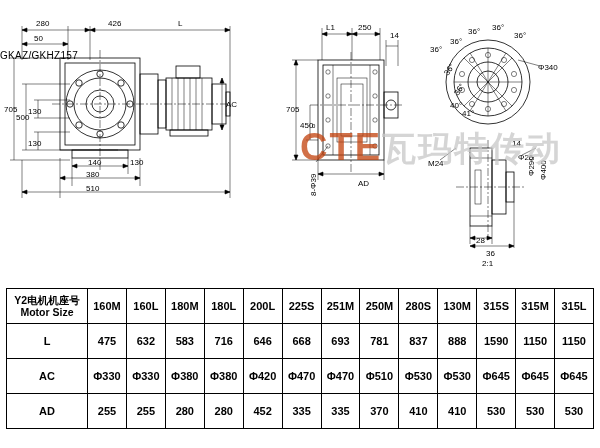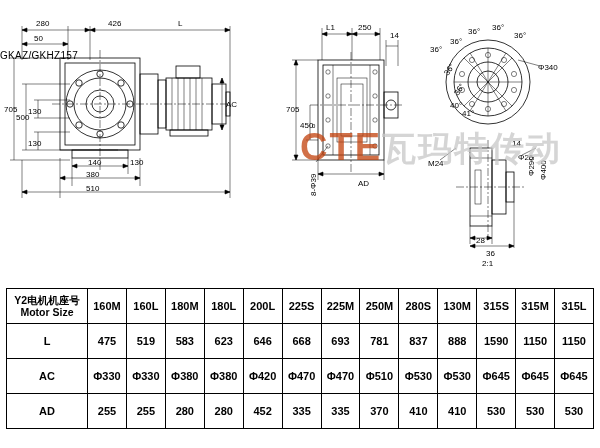--- a/index.html
+++ b/index.html
@@ -319,34 +319,34 @@
       <td class="lbl">
         <div class="lbl2">Y2电机机座号</div>
         <div class="lbl2">Motor Size</div>
       </td>
       <td class="hdr">160M</td>
       <td class="hdr">160L</td>
       <td class="hdr">180M</td>
       <td class="hdr">180L</td>
       <td class="hdr">200L</td>
       <td class="hdr">225S</td>
-      <td class="hdr">225M</td>
+      <td class="hdr">251M</td>
       <td class="hdr">250M</td>
       <td class="hdr">280S</td>
       <td class="hdr">130M</td>
       <td class="hdr">315S</td>
       <td class="hdr">315M</td>
       <td class="hdr">315L</td>
     </tr>
     <tr>
       <td class="lbl">L</td>
       <td>475</td>
-      <td>519</td>
+      <td>632</td>
       <td>583</td>
-      <td>623</td>
+      <td>716</td>
       <td>646</td>
       <td>668</td>
       <td>693</td>
       <td>781</td>
       <td>837</td>
       <td>888</td>
       <td>1590</td>
       <td>1150</td>
       <td>1150</td>
     </tr>

